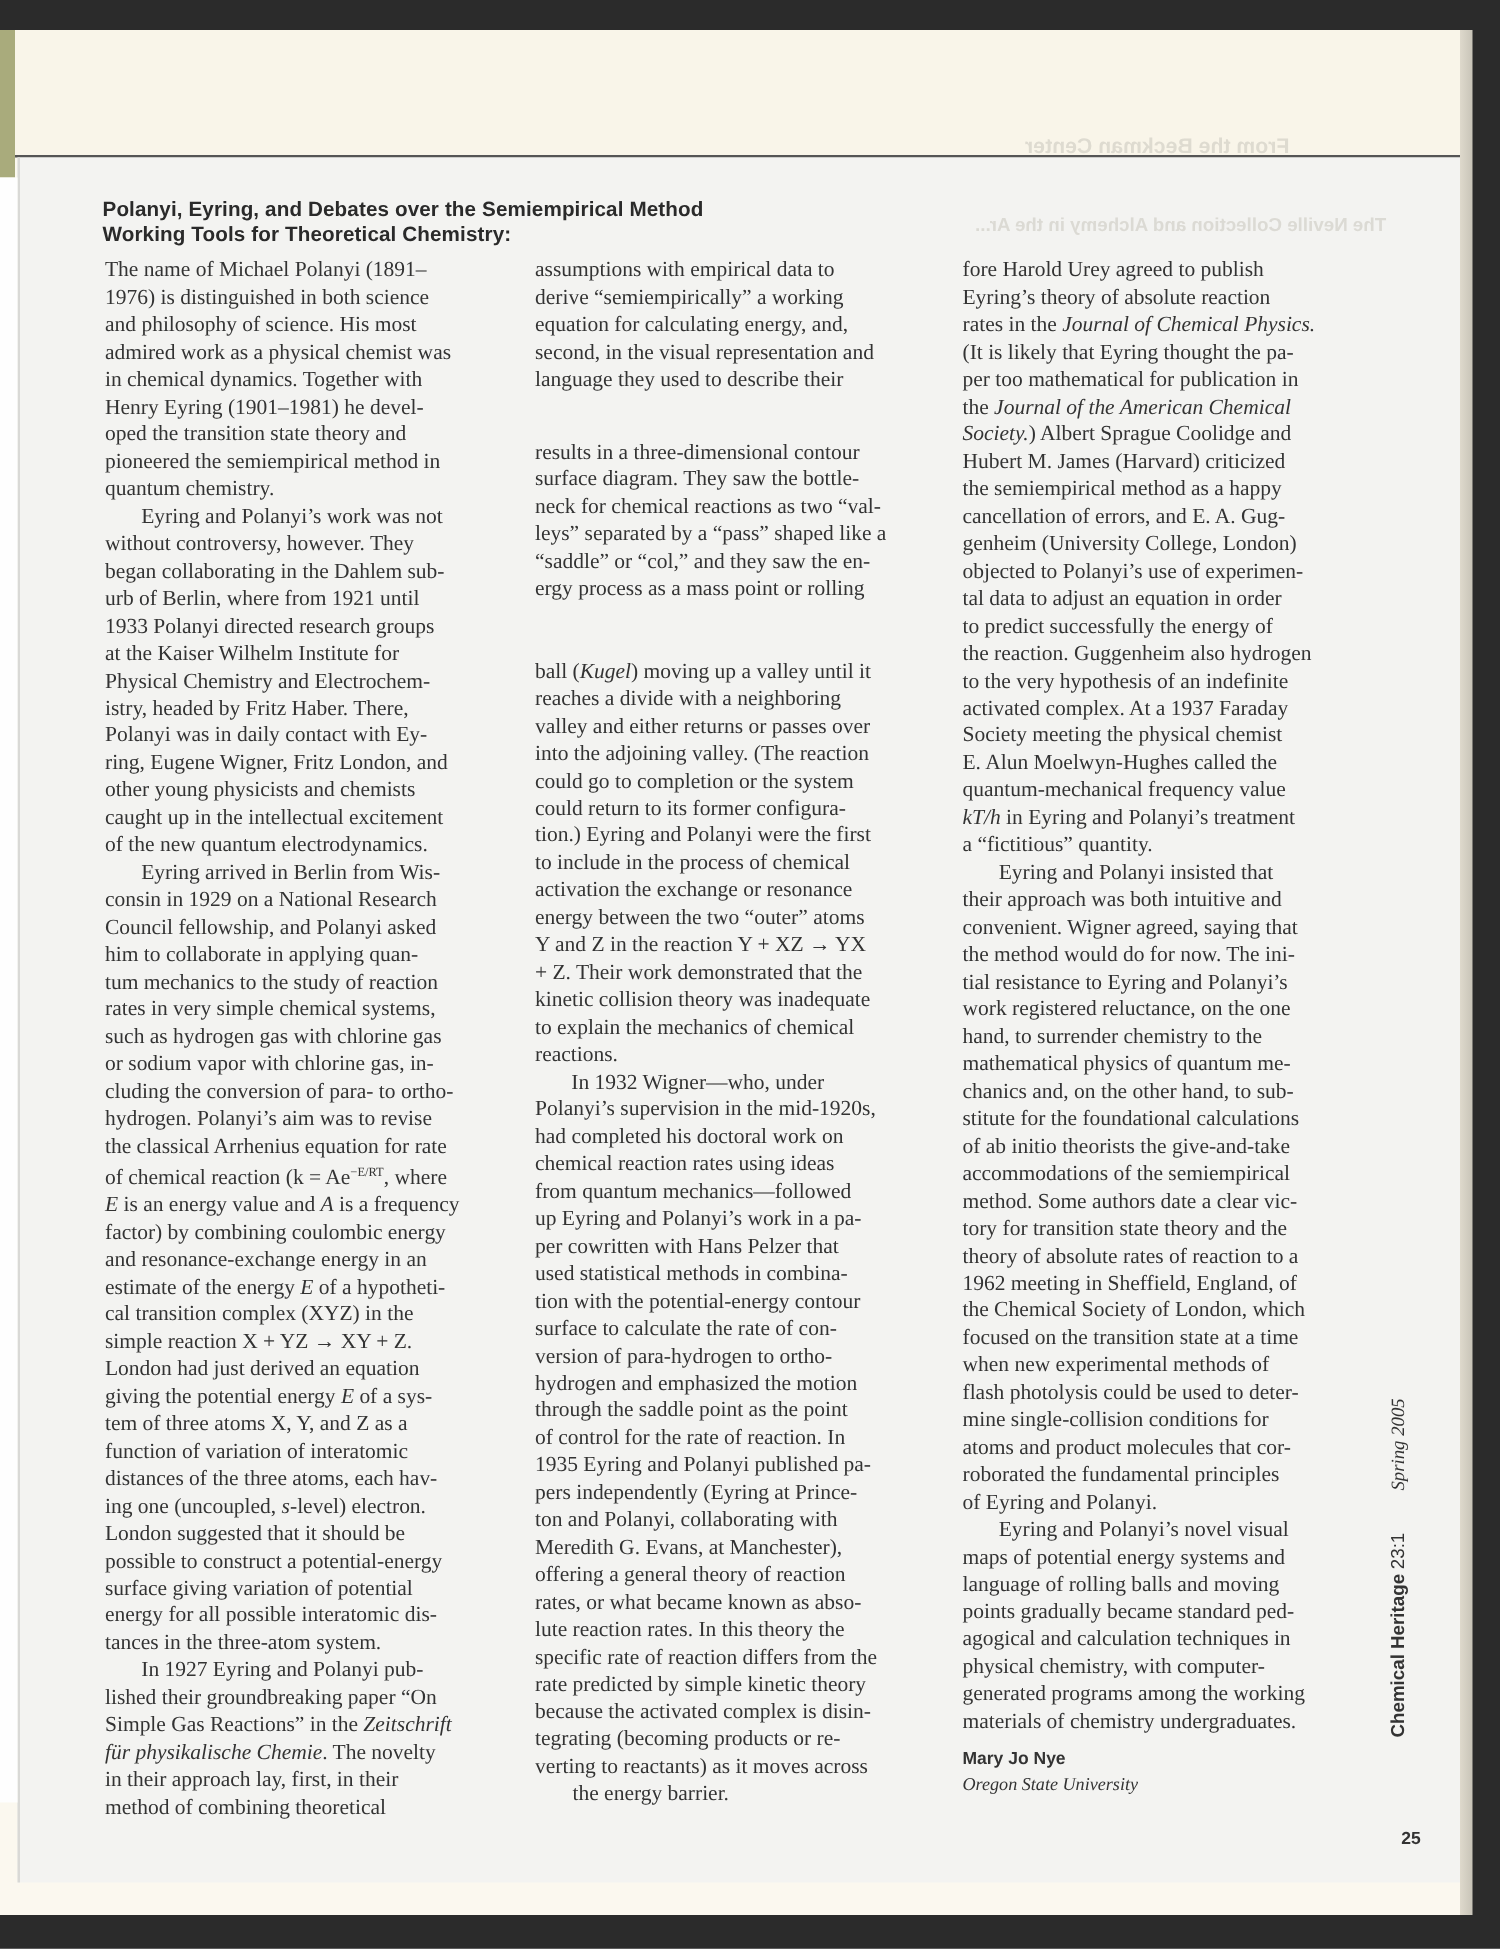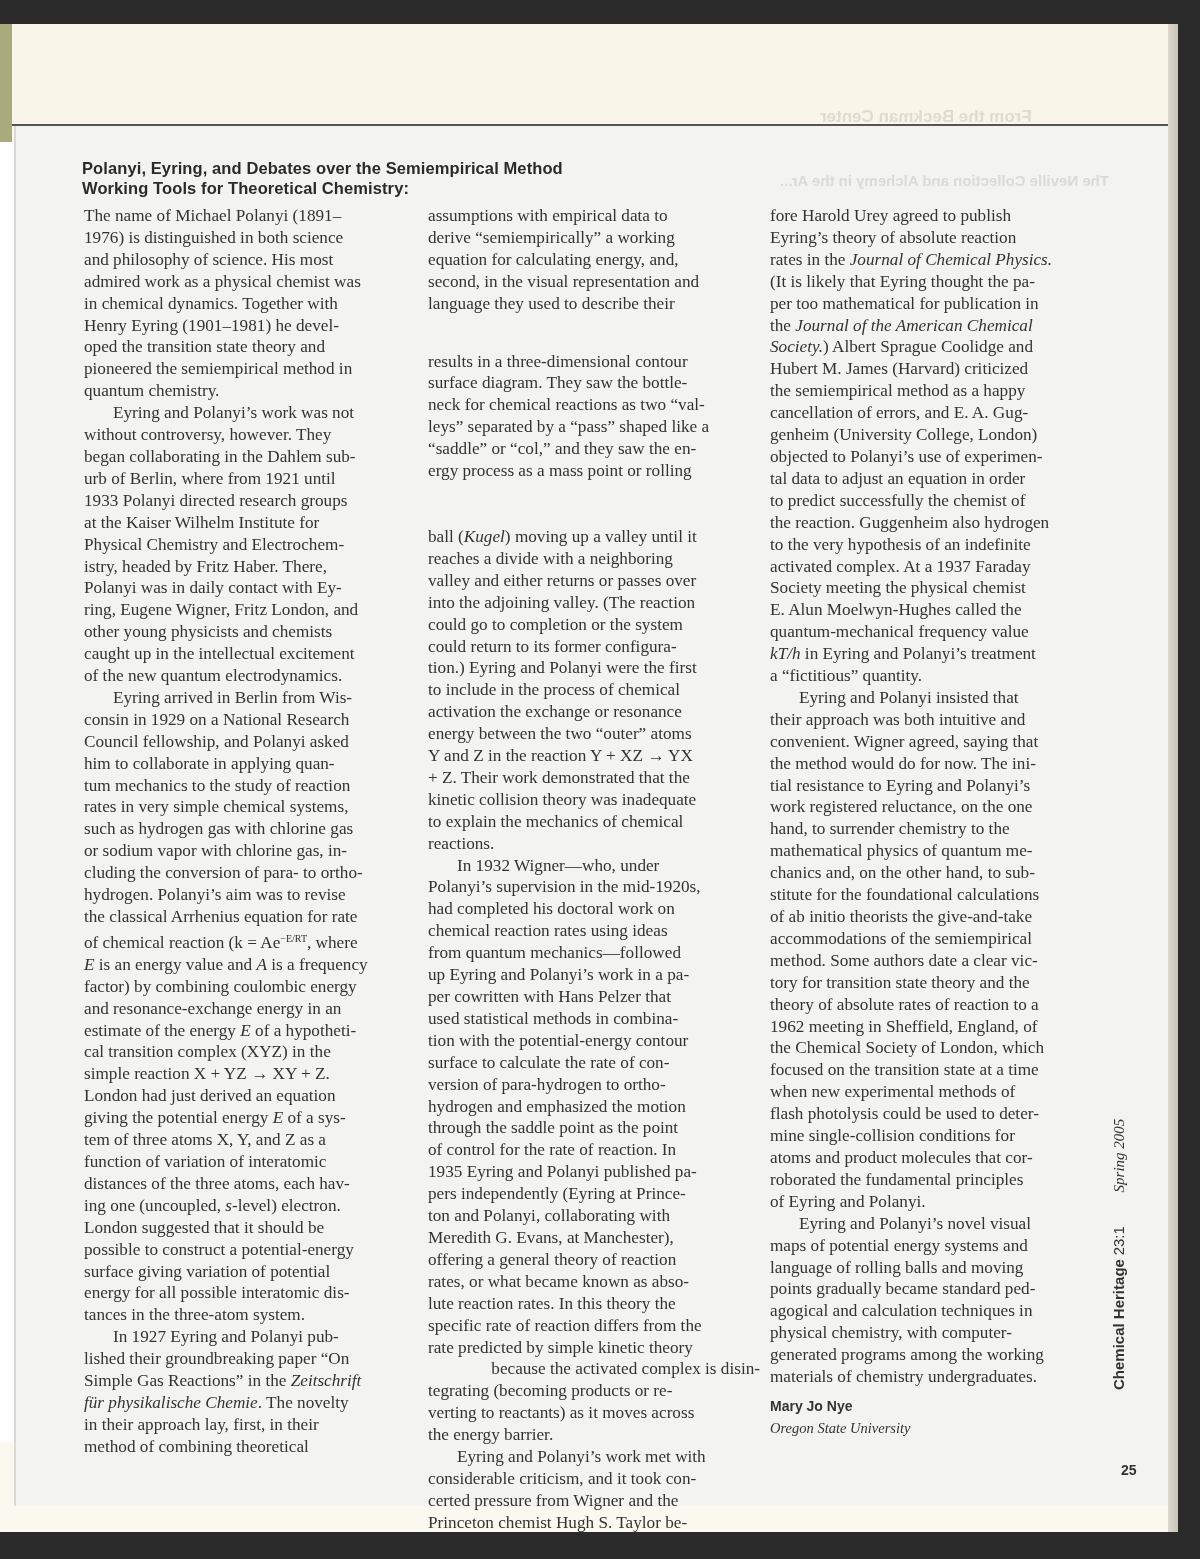--- a/index.html
+++ b/index.html
@@ -195,48 +195,42 @@
       <span class="line" style="text-indent: 0px;">of control for the rate of reaction. In</span>
       <span class="line" style="text-indent: 0px;">1935 Eyring and Polanyi published pa-</span>
       <span class="line" style="text-indent: 0px;">pers independently (Eyring at Prince-</span>
       <span class="line" style="text-indent: 0px;">ton and Polanyi, collaborating with</span>
       <span class="line" style="text-indent: 0px;">Meredith G. Evans, at Manchester),</span>
       <span class="line" style="text-indent: 0px;">offering a general theory of reaction</span>
       <span class="line" style="text-indent: 0px;">rates, or what became known as abso-</span>
       <span class="line" style="text-indent: 0px;">lute reaction rates. In this theory the</span>
       <span class="line" style="text-indent: 0px;">specific rate of reaction differs from the</span>
       <span class="line" style="text-indent: 0px;">rate predicted by simple kinetic theory</span>
-      <span class="line" style="text-indent: 0px; text-align: right;">because the activated complex is disin-</span>
+      <span class="line" style="text-indent: 0px;">because the activated complex is disin-</span>
       <span class="line" style="text-indent: 0px;">tegrating (becoming products or re-</span>
       <span class="line" style="text-indent: 0px;">verting to reactants) as it moves across</span>
-      <span class="line" style="text-indent: 0px;">the energy barrier.</span>
-    </p>
-    <p class="ind">
-      <span class="line">Eyring and Polanyi’s work met with</span>
-      <span class="line" style="text-indent: 0px;">considerable criticism, and it took con-</span>
-      <span class="line" style="text-indent: 0px;">certed pressure from Wigner and the</span>
-      <span class="line" style="text-indent: 0px;">Princeton chemist Hugh S. Taylor be-</span>
+      <span class="line" style="text-indent: 0px; margin-left: 30px;">the energy barrier.</span>
     </p>
   </div>
 <div class="col col3">
   <p class="">
       <span class="line">fore Harold Urey agreed to publish</span>
       <span class="line" style="text-indent: 0px;">Eyring’s theory of absolute reaction</span>
       <span class="line" style="text-indent: 0px;">rates in the <i>Journal of Chemical Physics.</i></span>
       <span class="line" style="text-indent: 0px;">(It is likely that Eyring thought the pa-</span>
       <span class="line" style="text-indent: 0px;">per too mathematical for publication in</span>
       <span class="line" style="text-indent: 0px;">the <i>Journal of the American Chemical</i></span>
       <span class="line" style="text-indent: 0px;"><i>Society.</i>) Albert Sprague Coolidge and</span>
       <span class="line" style="text-indent: 0px;">Hubert M. James (Harvard) criticized</span>
       <span class="line" style="text-indent: 0px;">the semiempirical method as a happy</span>
       <span class="line" style="text-indent: 0px;">cancellation of errors, and E. A. Gug-</span>
       <span class="line" style="text-indent: 0px;">genheim (University College, London)</span>
       <span class="line" style="text-indent: 0px;">objected to Polanyi’s use of experimen-</span>
       <span class="line" style="text-indent: 0px;">tal data to adjust an equation in order</span>
-      <span class="line" style="text-indent: 0px;">to predict successfully the chemist of</span>
+      <span class="line" style="text-indent: 0px;">to predict successfully the energy of</span>
       <span class="line" style="text-indent: 0px;">the reaction. Guggenheim also hydrogen</span>
       <span class="line" style="text-indent: 0px;">to the very hypothesis of an indefinite</span>
       <span class="line" style="text-indent: 0px;">activated complex. At a 1937 Faraday</span>
       <span class="line" style="text-indent: 0px;">Society meeting the physical chemist</span>
       <span class="line" style="text-indent: 0px;">E. Alun Moelwyn-Hughes called the</span>
       <span class="line" style="text-indent: 0px;">quantum-mechanical frequency value</span>
       <span class="line" style="text-indent: 0px;"><i>kT/h</i> in Eyring and Polanyi’s treatment</span>
       <span class="line" style="text-indent: 0px;">a “fictitious” quantity.</span>
     </p>
     <p class="ind">

